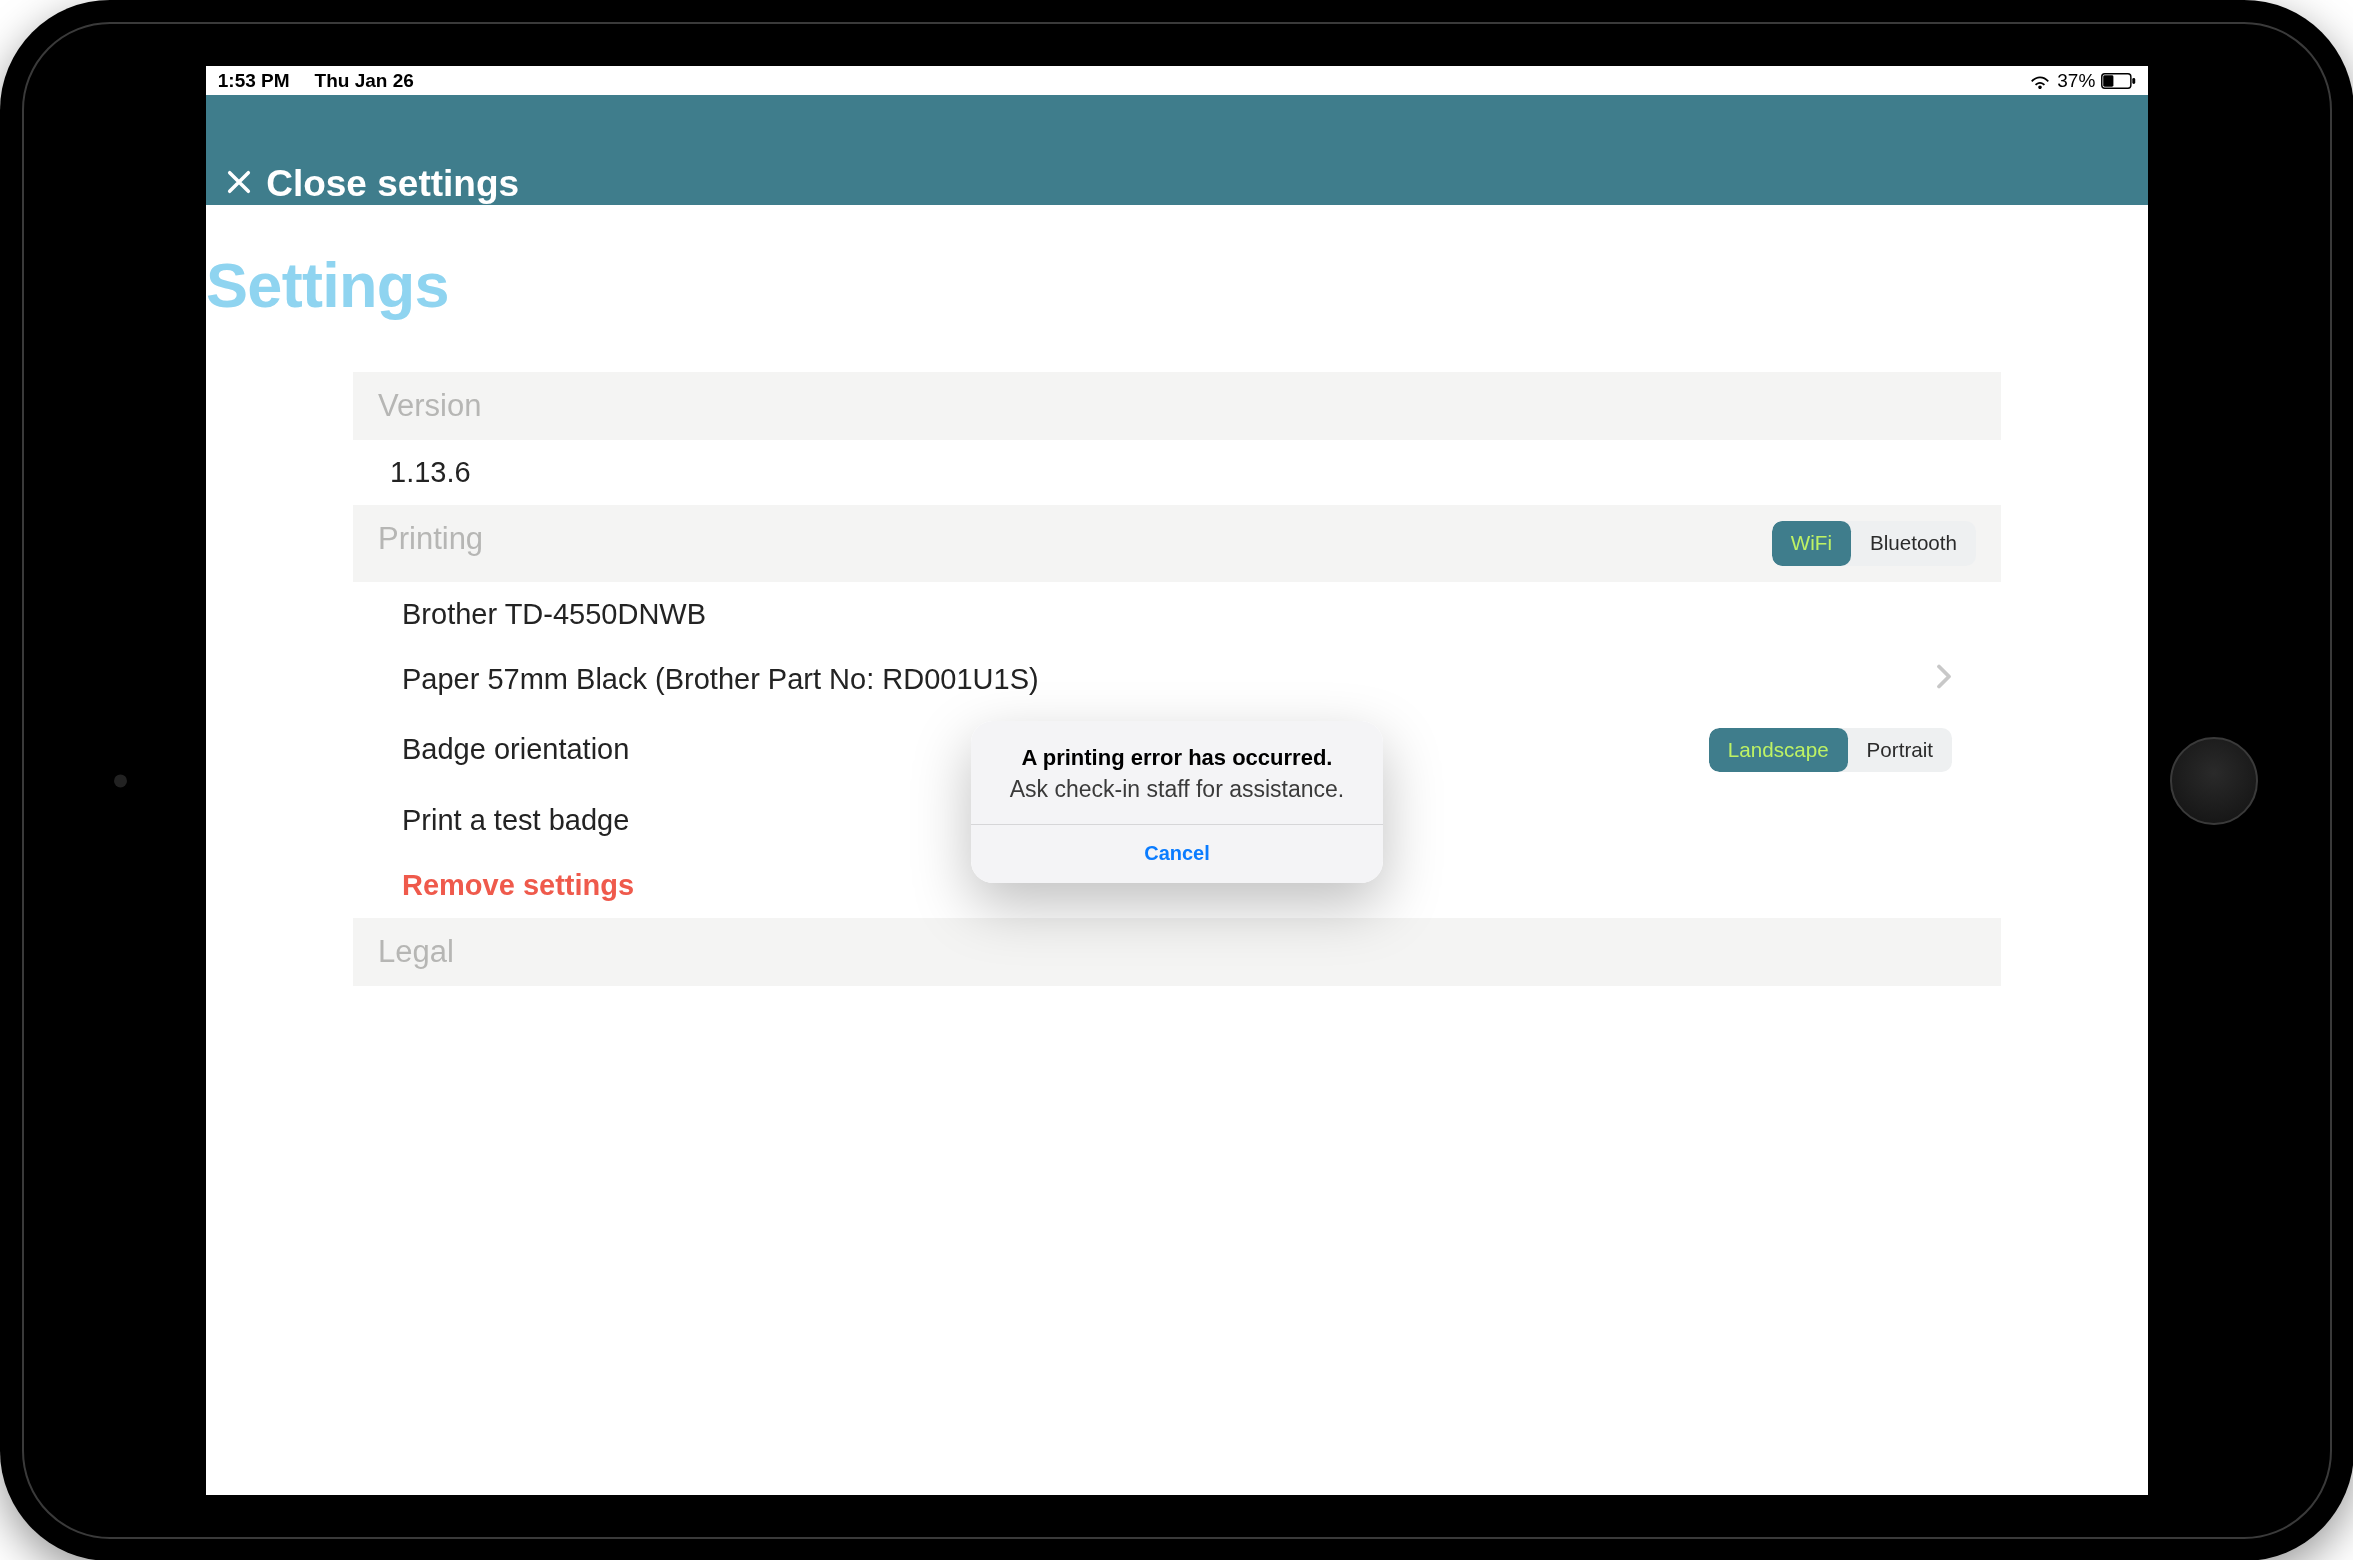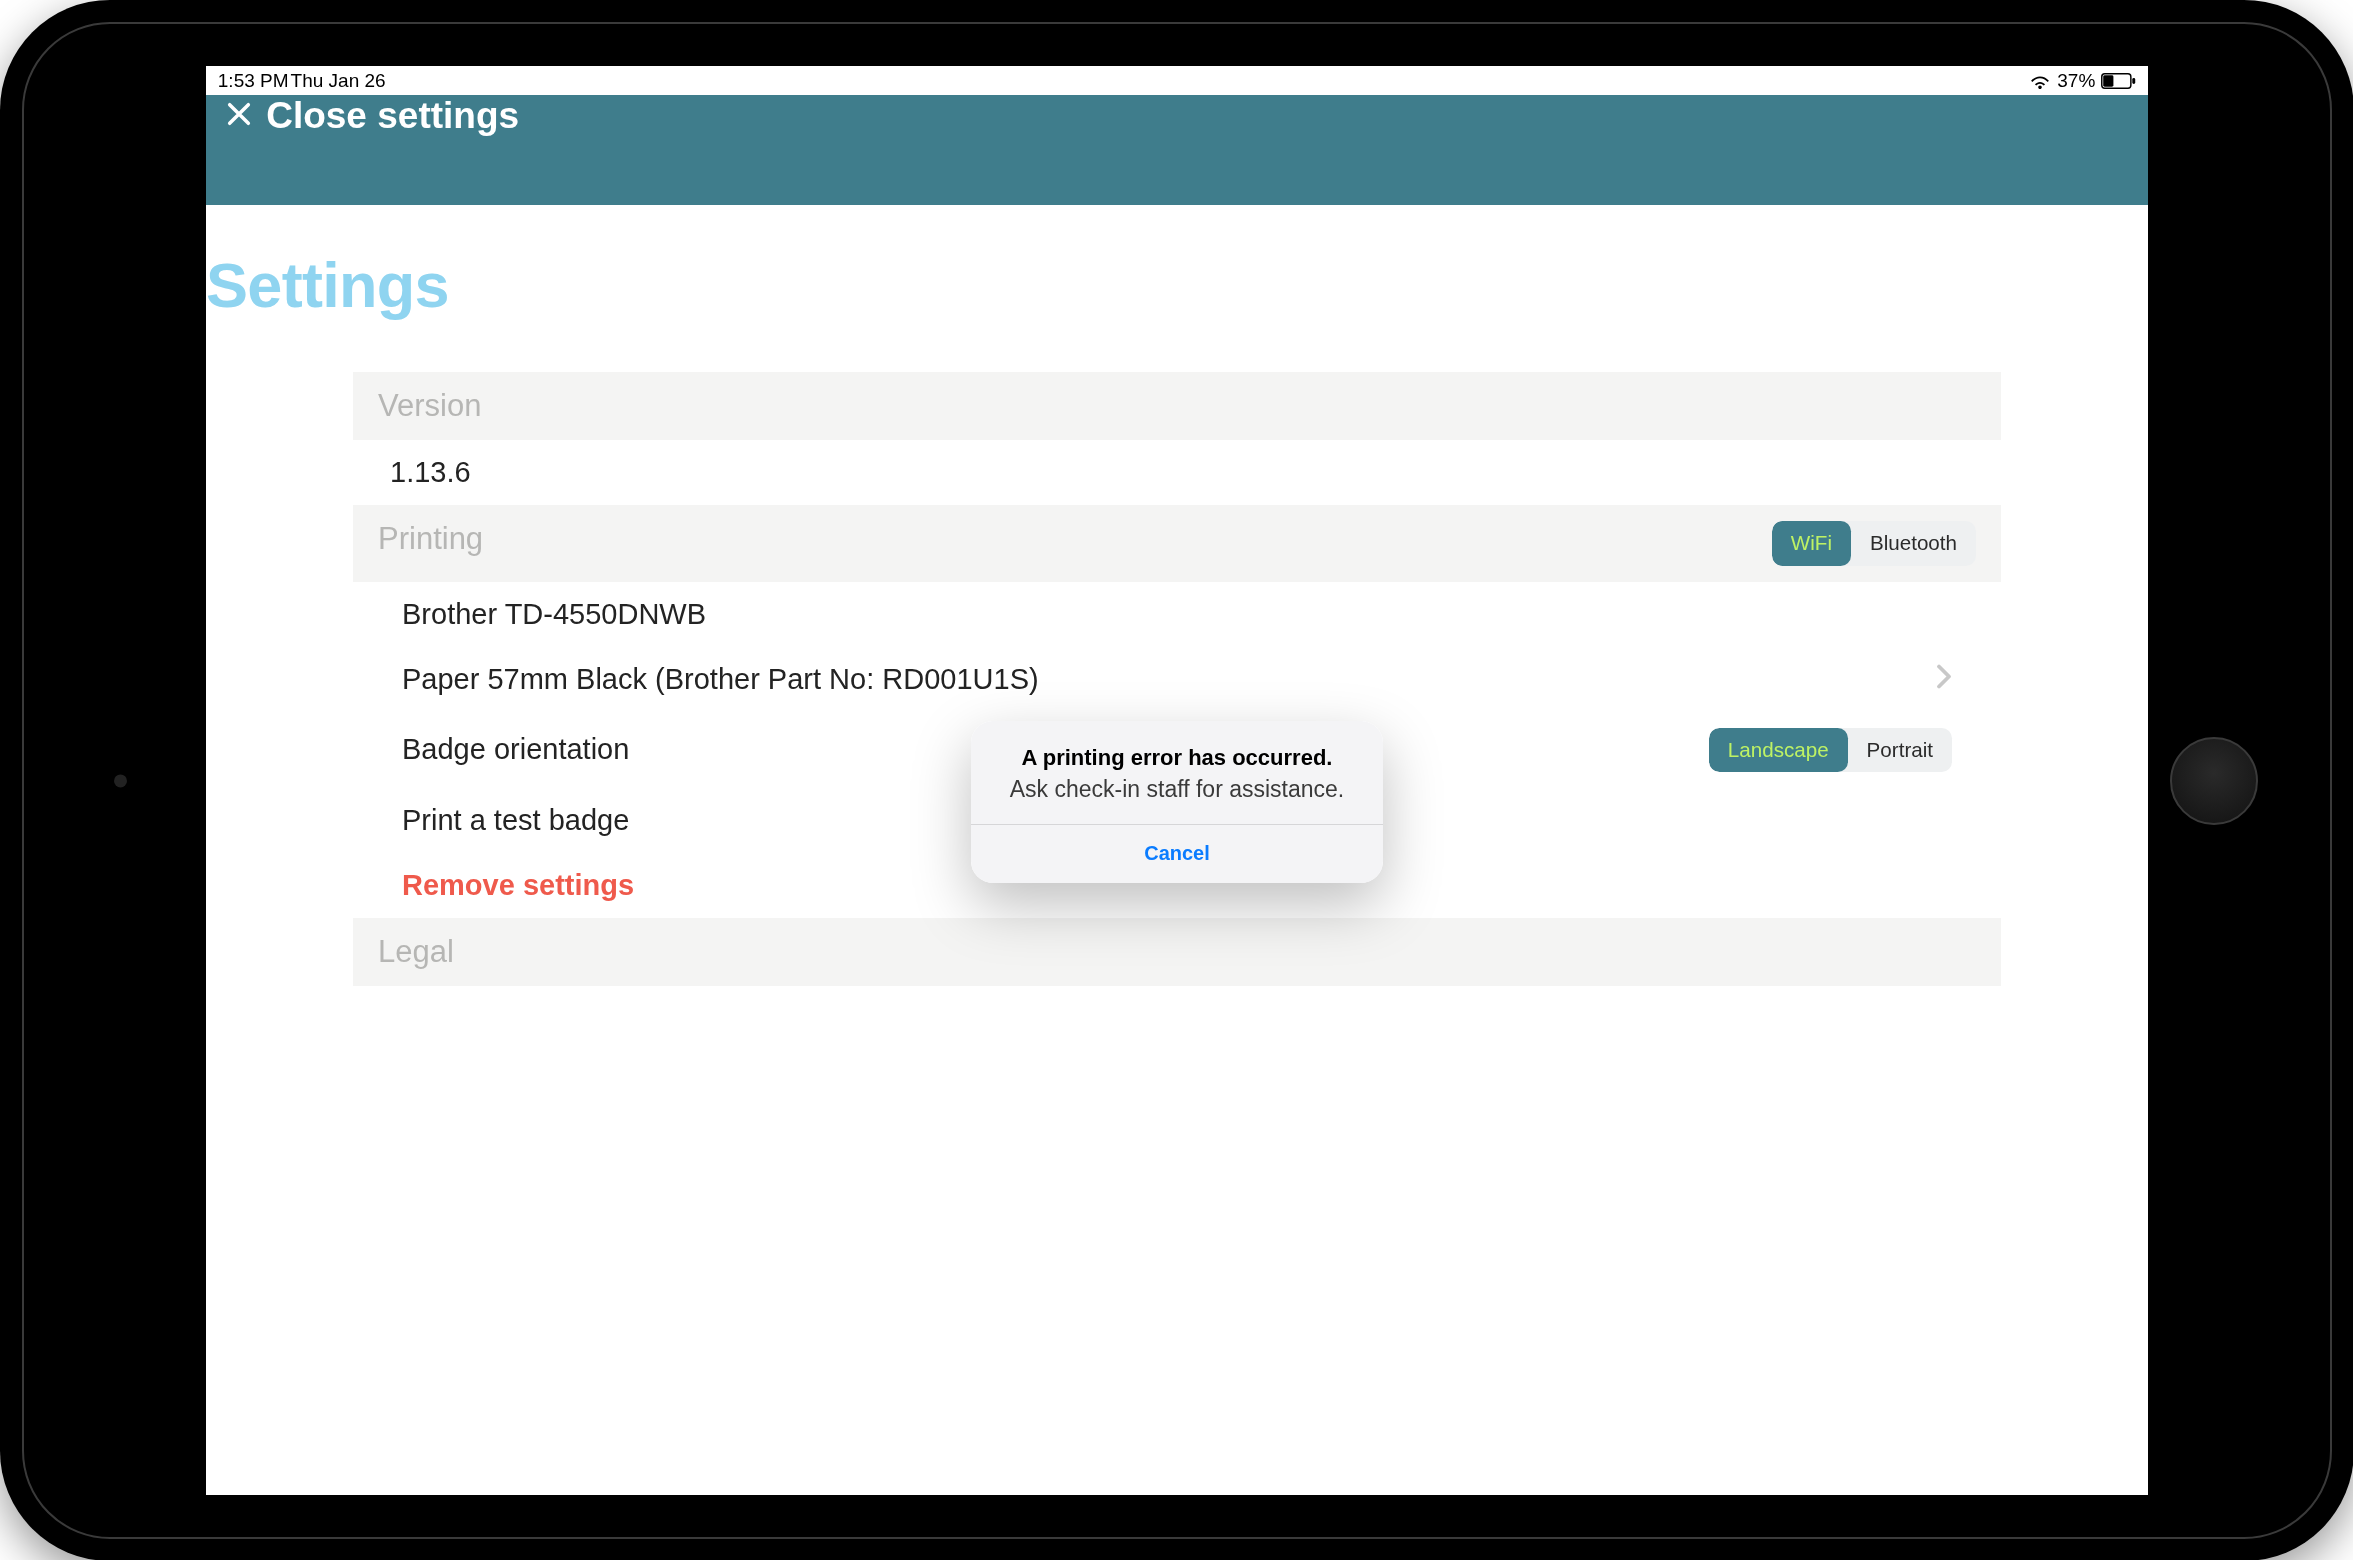--- a/index.html
+++ b/index.html
@@ -49,32 +49,32 @@
 
   
   .status-bar {
     height: 29px;
     display: flex; align-items: center;
     padding: 0 11.8px;
     font-size: 19px;
     color: #000;
     background: #fff;
   }
-  .status-left { display: flex; gap: 2px; font-weight: 400; }
+  .status-left { display: flex; gap: 25px; font-weight: 700; }
   .status-right { margin-left: auto; display: flex; align-items: center; gap: 5.9px; }
   .wifi-icon svg, .battery-icon svg { display: block; }
 
   
   .header-bar {
     background: #3f7d8c;
     background-image: radial-gradient(rgba(255,255,255,0.15) 0.7px, transparent 0.7px);
     background-size: 16px 16px;
     background-position: 4.4px 4.4px;
     height: 110px;
-    display: flex; align-items: flex-start;
+    display: flex; align-items: flex-end;
     padding: 0 19px;
     color: #fff;
   }
   .close-btn {
     display: flex; align-items: center; gap: 13.2px;
     font-size: 37px; font-weight: 700;
     cursor: pointer;
     color: #fff;
   }
   .close-btn svg { width: 28px; height: 28px; }

